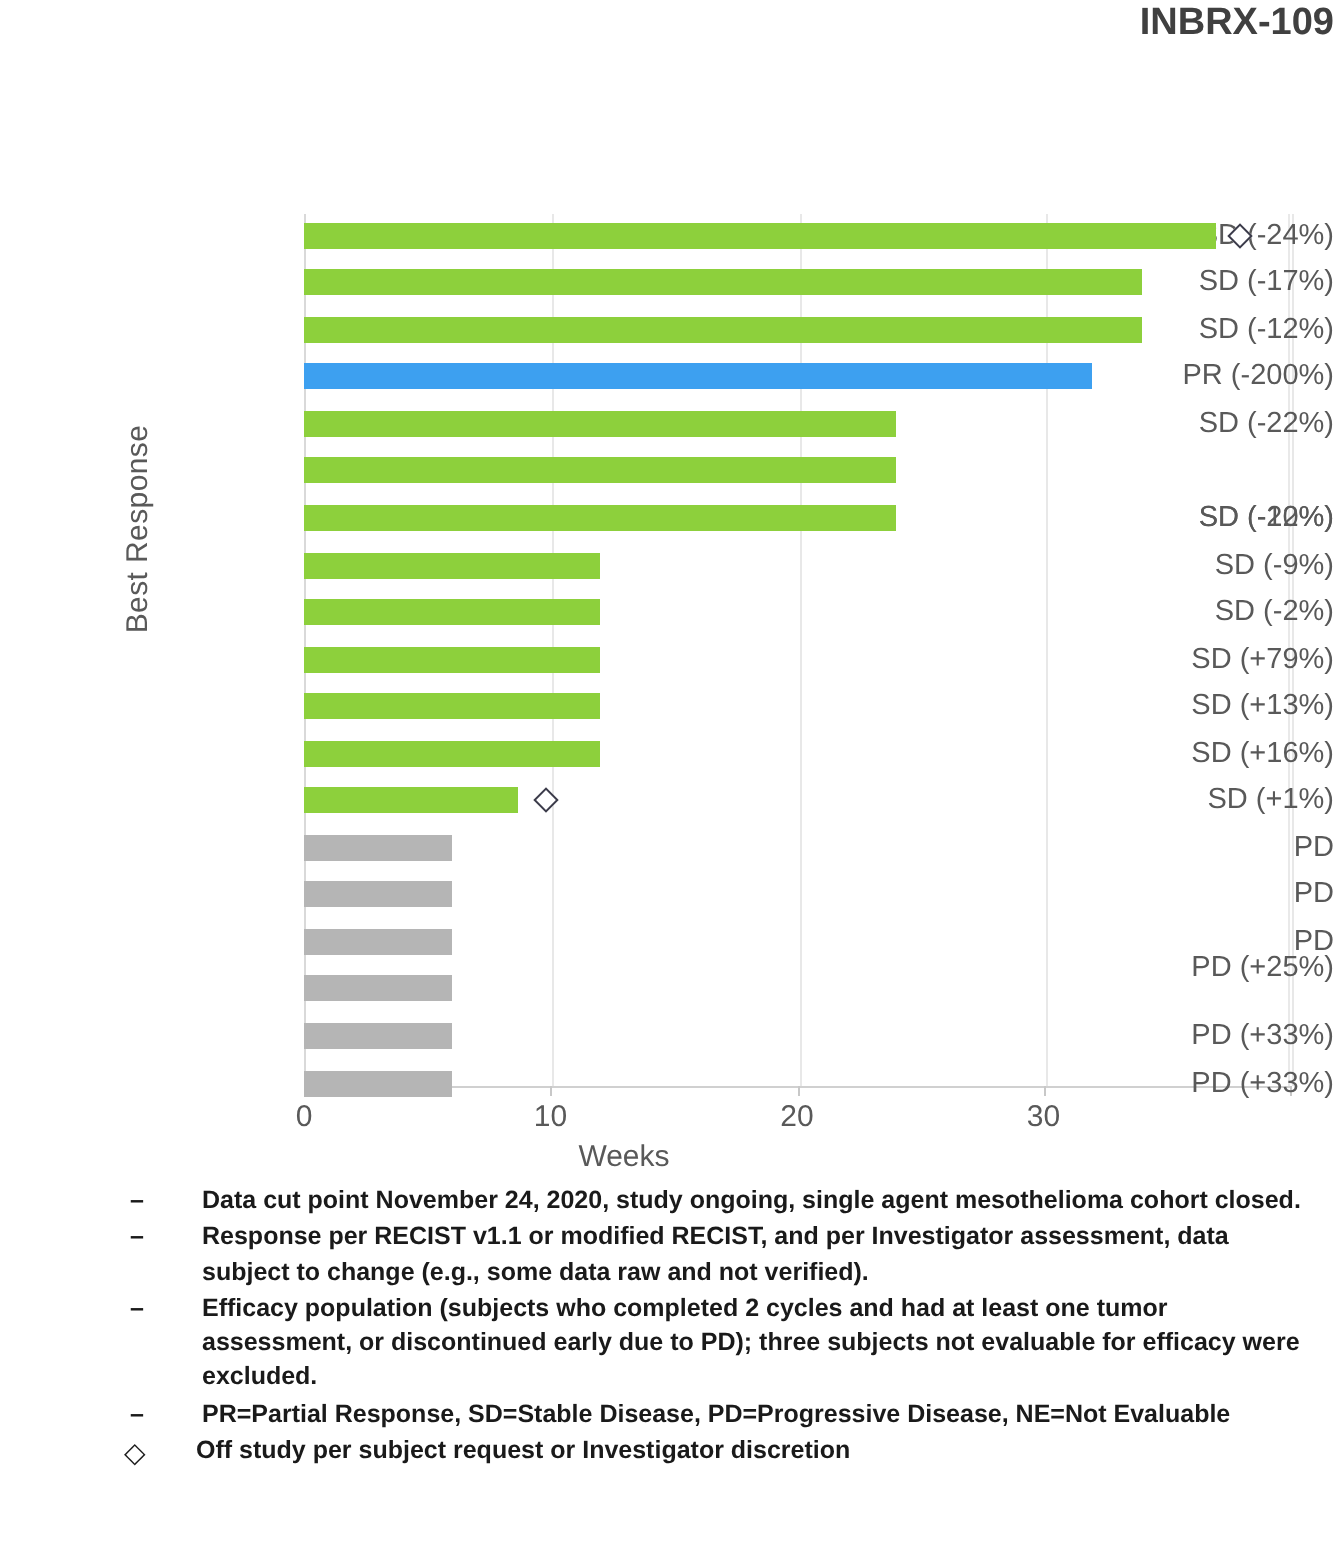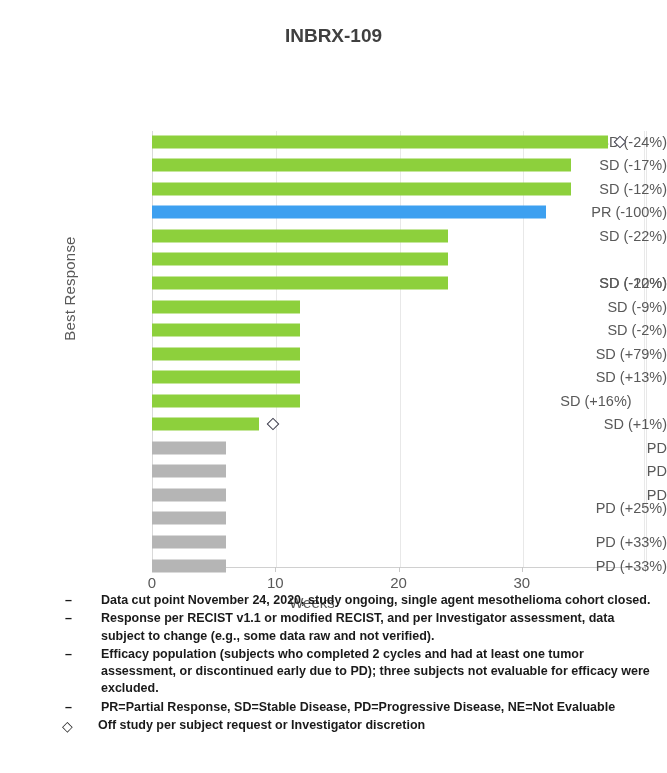--- a/index.html
+++ b/index.html
@@ -11,22 +11,22 @@
     width: 667px;
     height: 773px;
     font-family: "Liberation Sans", sans-serif;
     color: #404040;
     overflow: hidden;
     position: relative;
   }
 
   
   .title-block {
-    text-align: center;
-    padding-top: 24px;
+    text-align: right;
+    padding-top: 0;
   }
   .title-line {
     font-weight: bold;
     color: #404040;
     line-height: 1.30;
   }
   .title-main { font-size: 19px; }
   .title-sub  { font-size: 19px; }
 
   
@@ -184,37 +184,37 @@
 
   <div class="x-axis-title">Weeks</div>
 
   <div id="labels-layer">
       <div class="row-label" style="top: 93px;">SD (-24%)</div>
       <div class="bar" style="top: 93px; left: 152px; width: 456.025px; background: rgb(141, 208, 60);"></div>
       <div class="row-label" style="top: 116.55px;">SD (-17%)</div>
       <div class="bar" style="top: 116.55px; left: 152px; width: 419.05px; background: rgb(141, 208, 60);"></div>
       <div class="row-label" style="top: 140.1px;">SD (-12%)</div>
       <div class="bar" style="top: 140.1px; left: 152px; width: 419.05px; background: rgb(141, 208, 60);"></div>
-      <div class="row-label" style="top: 163.65px;">PR (-100%)</div>
+      <div class="row-label" style="top: 163.65px;">PR (-200%)</div>
       <div class="bar" style="top: 163.65px; left: 152px; width: 394.4px; background: rgb(61, 160, 240);"></div>
       <div class="row-label" style="top: 187.2px;">SD (-22%)</div>
       <div class="bar" style="top: 187.2px; left: 152px; width: 295.8px; background: rgb(141, 208, 60);"></div>
       <div class="row-label" style="top: 210.75px; margin-top: 24px;">SD (-20%)</div>
       <div class="bar" style="top: 210.75px; left: 152px; width: 295.8px; background: rgb(141, 208, 60);"></div>
       <div class="row-label" style="top: 234.3px;">SD (-12%)</div>
       <div class="bar" style="top: 234.3px; left: 152px; width: 295.8px; background: rgb(141, 208, 60);"></div>
       <div class="row-label" style="top: 257.85px;">SD (-9%)</div>
       <div class="bar" style="top: 257.85px; left: 152px; width: 147.9px; background: rgb(141, 208, 60);"></div>
       <div class="row-label" style="top: 281.4px;">SD (-2%)</div>
       <div class="bar" style="top: 281.4px; left: 152px; width: 147.9px; background: rgb(141, 208, 60);"></div>
       <div class="row-label" style="top: 304.95px;">SD (+79%)</div>
       <div class="bar" style="top: 304.95px; left: 152px; width: 147.9px; background: rgb(141, 208, 60);"></div>
       <div class="row-label" style="top: 328.5px;">SD (+13%)</div>
       <div class="bar" style="top: 328.5px; left: 152px; width: 147.9px; background: rgb(141, 208, 60);"></div>
-      <div class="row-label" style="top: 352.05px; text-align: center;">SD (+16%)</div>
+      <div class="row-label" style="top: 352.05px;">SD (+16%)</div>
       <div class="bar" style="top: 352.05px; left: 152px; width: 147.9px; background: rgb(141, 208, 60);"></div>
       <div class="row-label" style="top: 375.6px;">SD (+1%)</div>
       <div class="bar" style="top: 375.6px; left: 152px; width: 107.227px; background: rgb(141, 208, 60);"></div>
       <div class="row-label" style="top: 399.15px;">PD</div>
       <div class="bar" style="top: 399.15px; left: 152px; width: 73.95px; background: rgb(181, 181, 181);"></div>
       <div class="row-label" style="top: 422.7px;">PD</div>
       <div class="bar" style="top: 422.7px; left: 152px; width: 73.95px; background: rgb(181, 181, 181);"></div>
       <div class="row-label" style="top: 446.25px;">PD</div>
       <div class="bar" style="top: 446.25px; left: 152px; width: 73.95px; background: rgb(181, 181, 181);"></div>
       <div class="row-label" style="top: 459px;">PD (+25%)</div>

